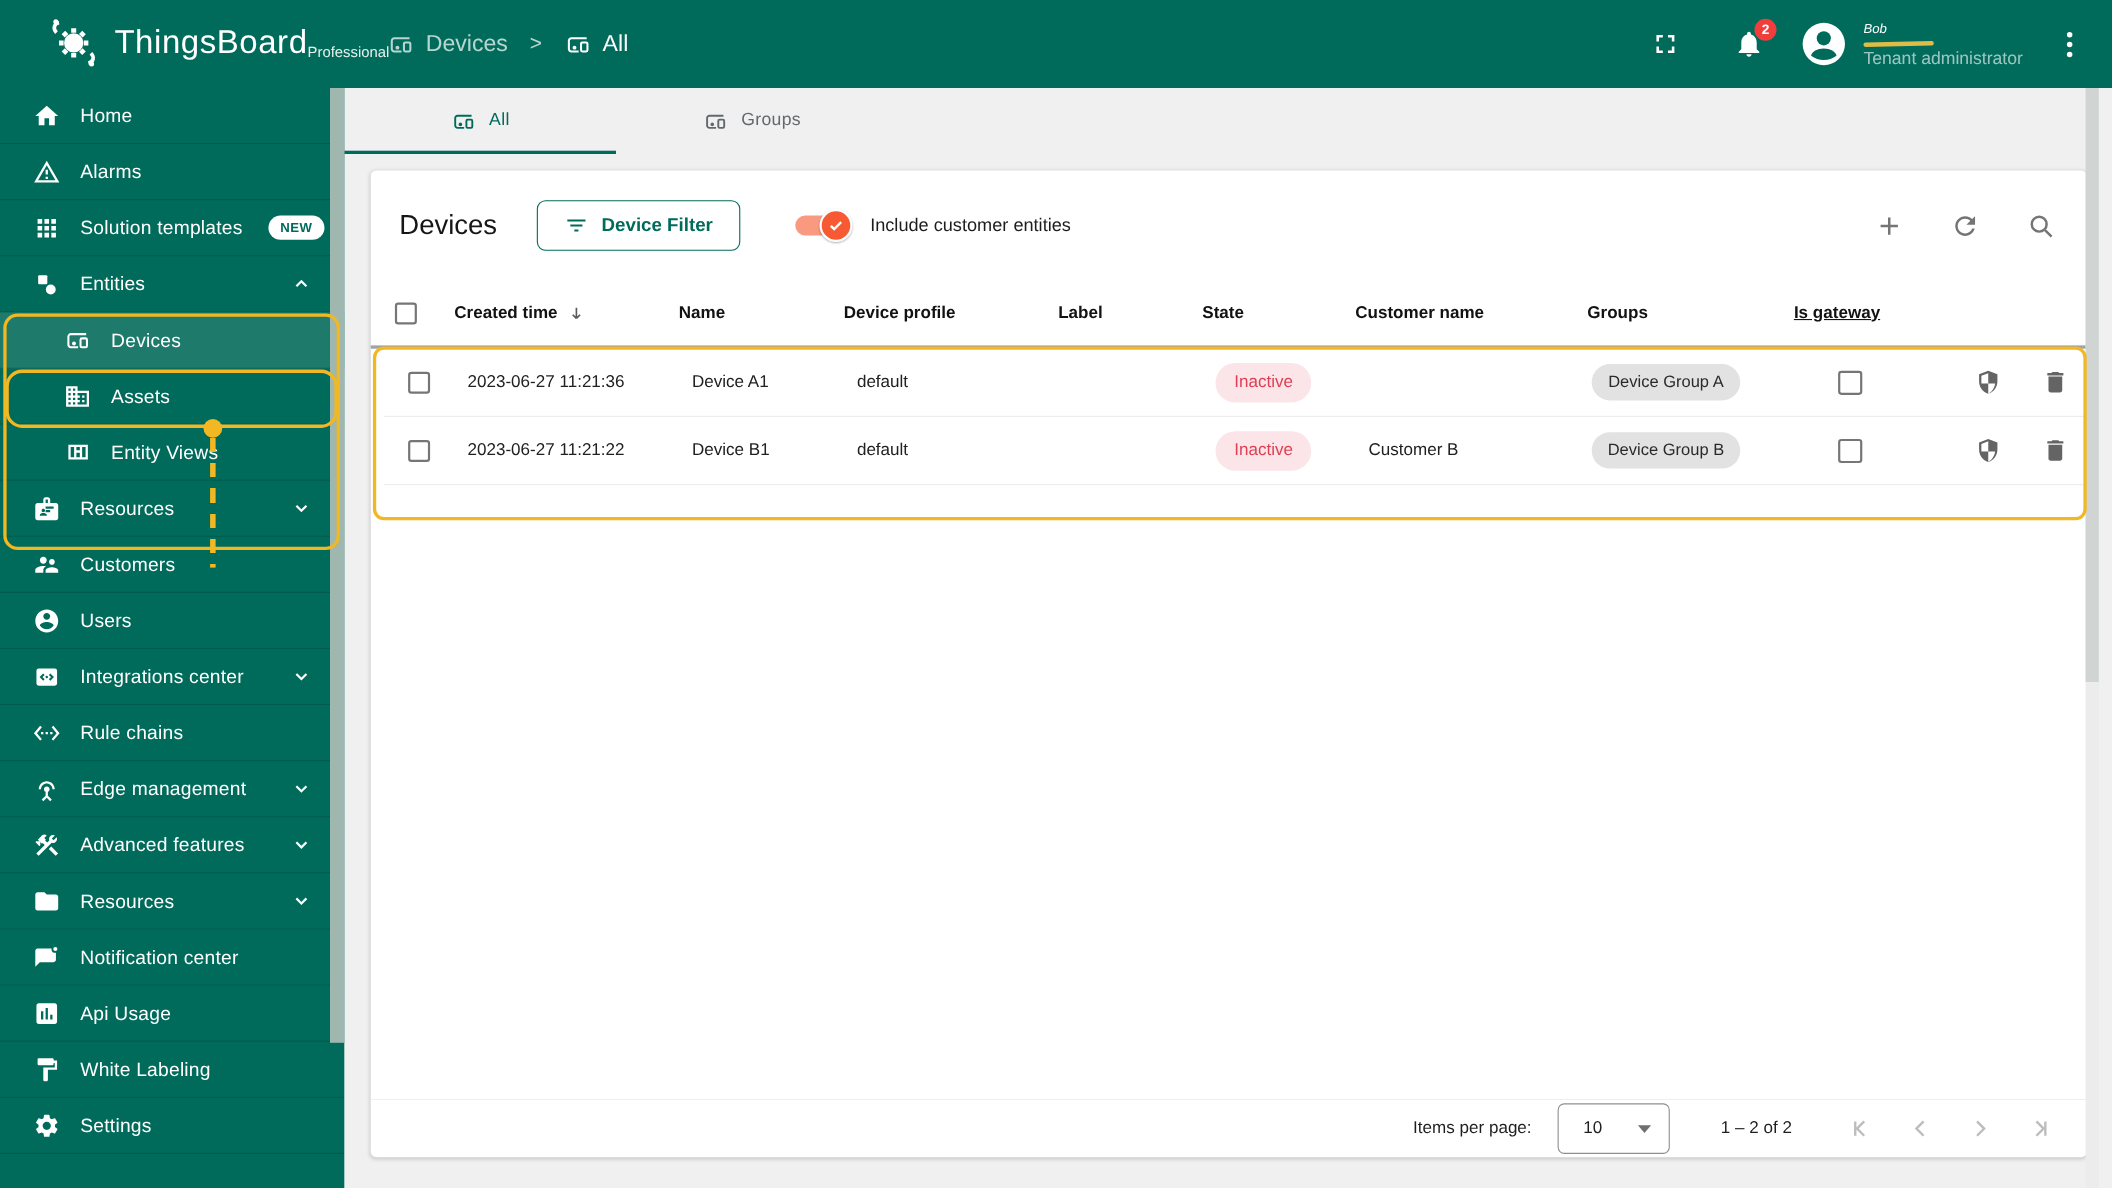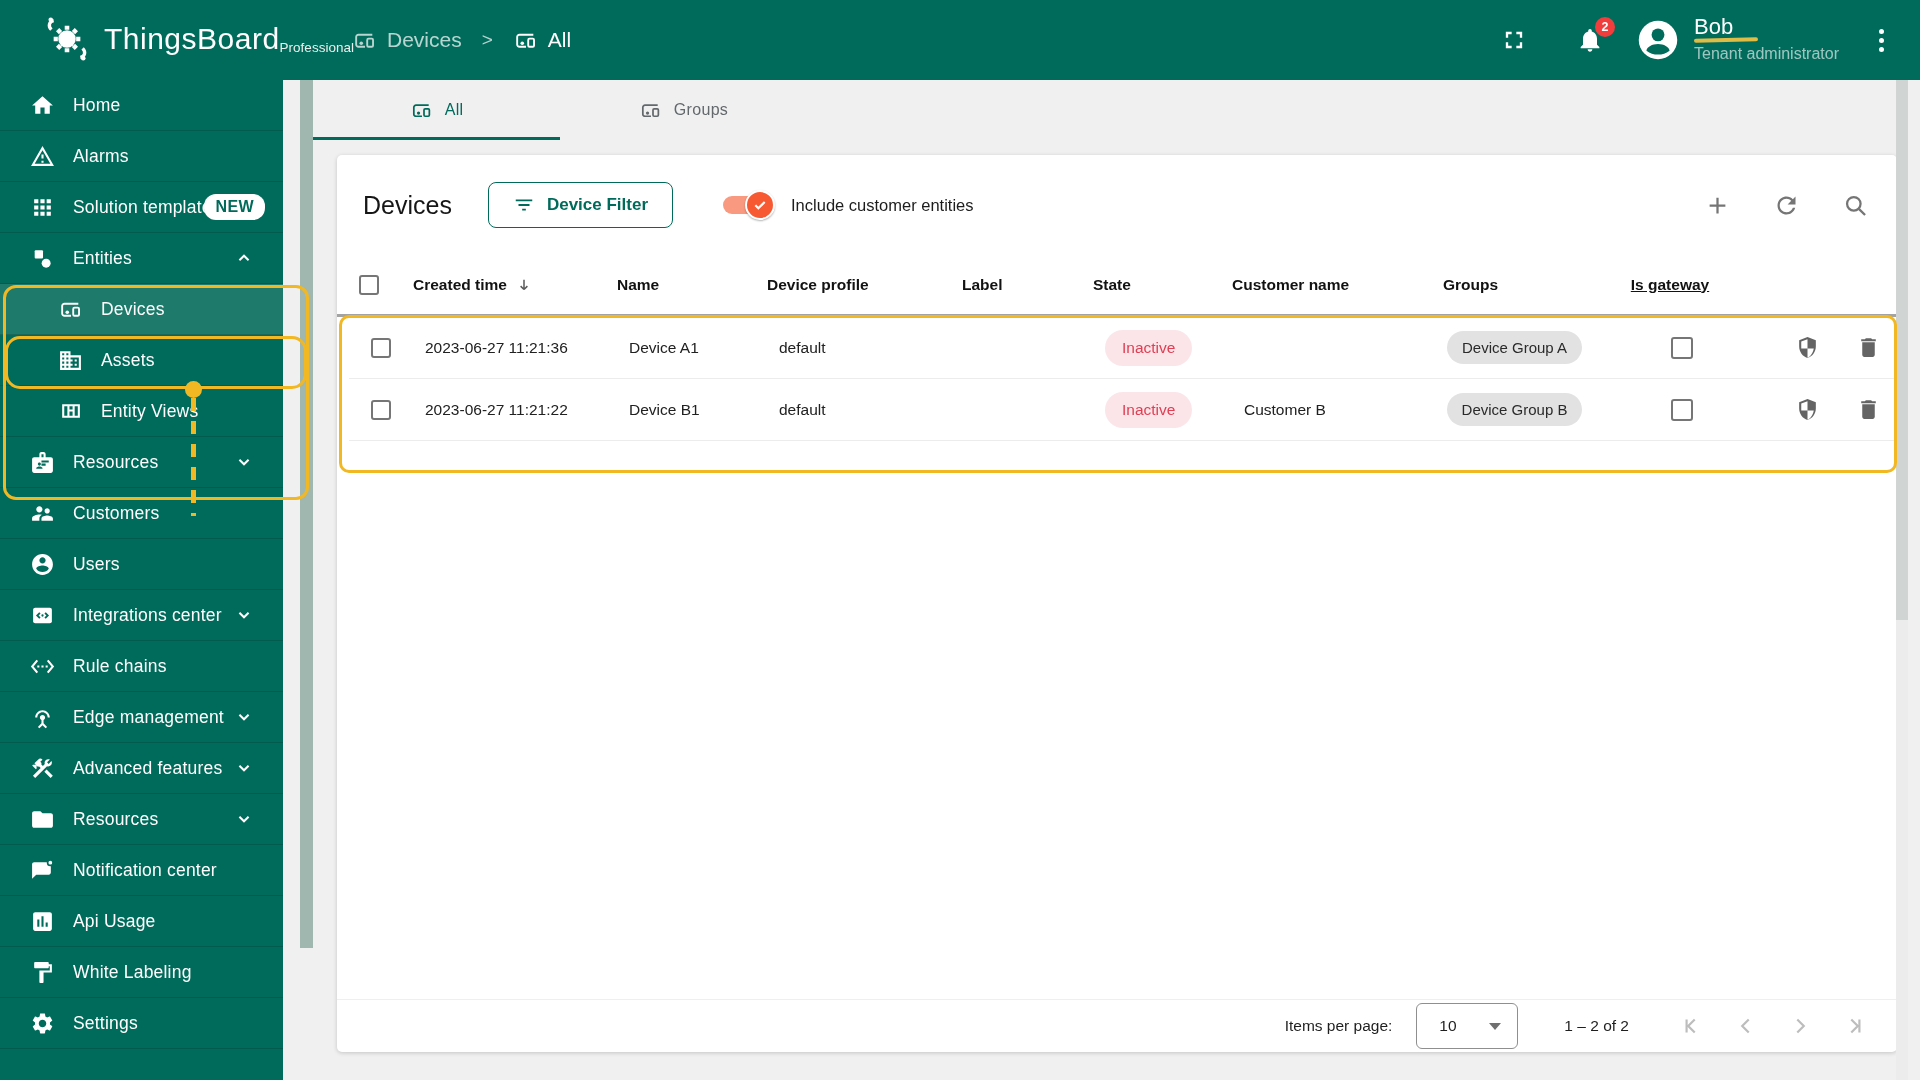--- a/index.html
+++ b/index.html
@@ -19,37 +19,37 @@
   .crumb.bright { color:#fff; }
   .crumb svg { width:25px; height:25px; }
   .crumb-sep { color:rgba(255,255,255,.72); font-size:19px; padding:0 4px; }
   .topbar-right { position:absolute; right:0; top:0; height:80px; display:flex; align-items:center; padding-right:32px; }
   .tb-iconbtn { color:#fff; display:flex; align-items:center; justify-content:center; cursor:pointer; }
   .tb-iconbtn svg { width:28px; height:28px; }
   .bell-wrap { position:relative; margin-left:48px; }
   .badge { position:absolute; top:-9px; right:-11px; min-width:20px; height:20px; border-radius:10px; background:#f23d3d; color:#fff; font-size:12.5px; font-weight:700; display:flex; align-items:center; justify-content:center; padding:0 5px; }
   .avatar { width:44px; height:44px; margin-left:32px; }
   .userblock { margin-left:14px; display:flex; flex-direction:column; }
-  .user-name { color:#fff; font-size:22px; line-height:19px; }
+  .user-name { color:#fff; font-size:12px; line-height:19px;font-style:italic; }
   .user-underline { width:64px; height:4px; background:#dfbc45; border-radius:2px; margin:2px 0 3px 0; transform:rotate(-1.2deg); }
   .user-role { color:rgba(255,255,255,.62); font-size:16px; line-height:18px; }
   .kebab { margin-left:36px; display:flex; flex-direction:column; gap:4px; cursor:pointer; padding:4px; }
   .kebab i { width:5px; height:5px; border-radius:50%; background:#fff; display:block; }
 
   
-  .sidebar { position:absolute; left:0; top:80px; width:283px; height:1000px; background:#016b5b; overflow:hidden; z-index:5; }
+  .sidebar { position:absolute; left:0; top:80px; width:313px; height:1000px; background:#016b5b; overflow:hidden; z-index:5; }
   .nav-item { height:51px; display:flex; align-items:center; padding-left:30px; border-bottom:1px solid rgba(0,0,0,.14); color:#fff; cursor:pointer; position:relative; }
   .nav-item.sub { padding-left:58px; }
   .nav-item.selected { background:#1e7a6a; }
   .nav-icon { width:25px; height:25px; margin-right:18px; flex:0 0 auto; display:flex; }
   .nav-icon svg { width:25px; height:25px; }
   .nav-label { font-size:17.5px; font-weight:500; letter-spacing:.2px; white-space:nowrap; }
   .nav-chevron { position:absolute; right:28px; top:50%; transform:translateY(-50%); width:22px; height:22px; color:#fff; }
   .nav-chevron svg { width:22px; height:22px; }
-  .new-badge { position:absolute; right:18px; top:50%; transform:translateY(-50%); background:#fff; color:#016b5b; font-size:16px; font-weight:700; padding:4px 11px; border-radius:12px; letter-spacing:.4px; }
+  .new-badge { position:absolute; right:18px; top:50%; transform:translateY(-50%); background:#fff; color:#016b5b; font-size:12px; font-weight:700; padding:4px 11px; border-radius:12px; letter-spacing:.4px; }
   .sidebar-scrollbar { position:absolute; left:300px; top:80px; width:13px; height:1000px; z-index:6; pointer-events:none; }
   .sidebar-scroll-thumb { position:absolute; left:0; top:0; width:13px; height:868px; background:#9fb7ae; }
 
   
   .main { position:absolute; left:313px; top:80px; right:0; bottom:0; background:#f0f0f1; }
   .tabbar { display:flex; height:60px; }
   .tab { width:247px; display:flex; align-items:center; justify-content:center; gap:12px; font-size:16px; font-weight:500; letter-spacing:.3px; cursor:pointer; position:relative; }
   .tab svg { width:23px; height:23px; }
   .tab.active { color:#016b5b; }
   .tab.active::after { content:""; position:absolute; left:0; bottom:0; width:100%; height:3px; background:#016b5b; }

